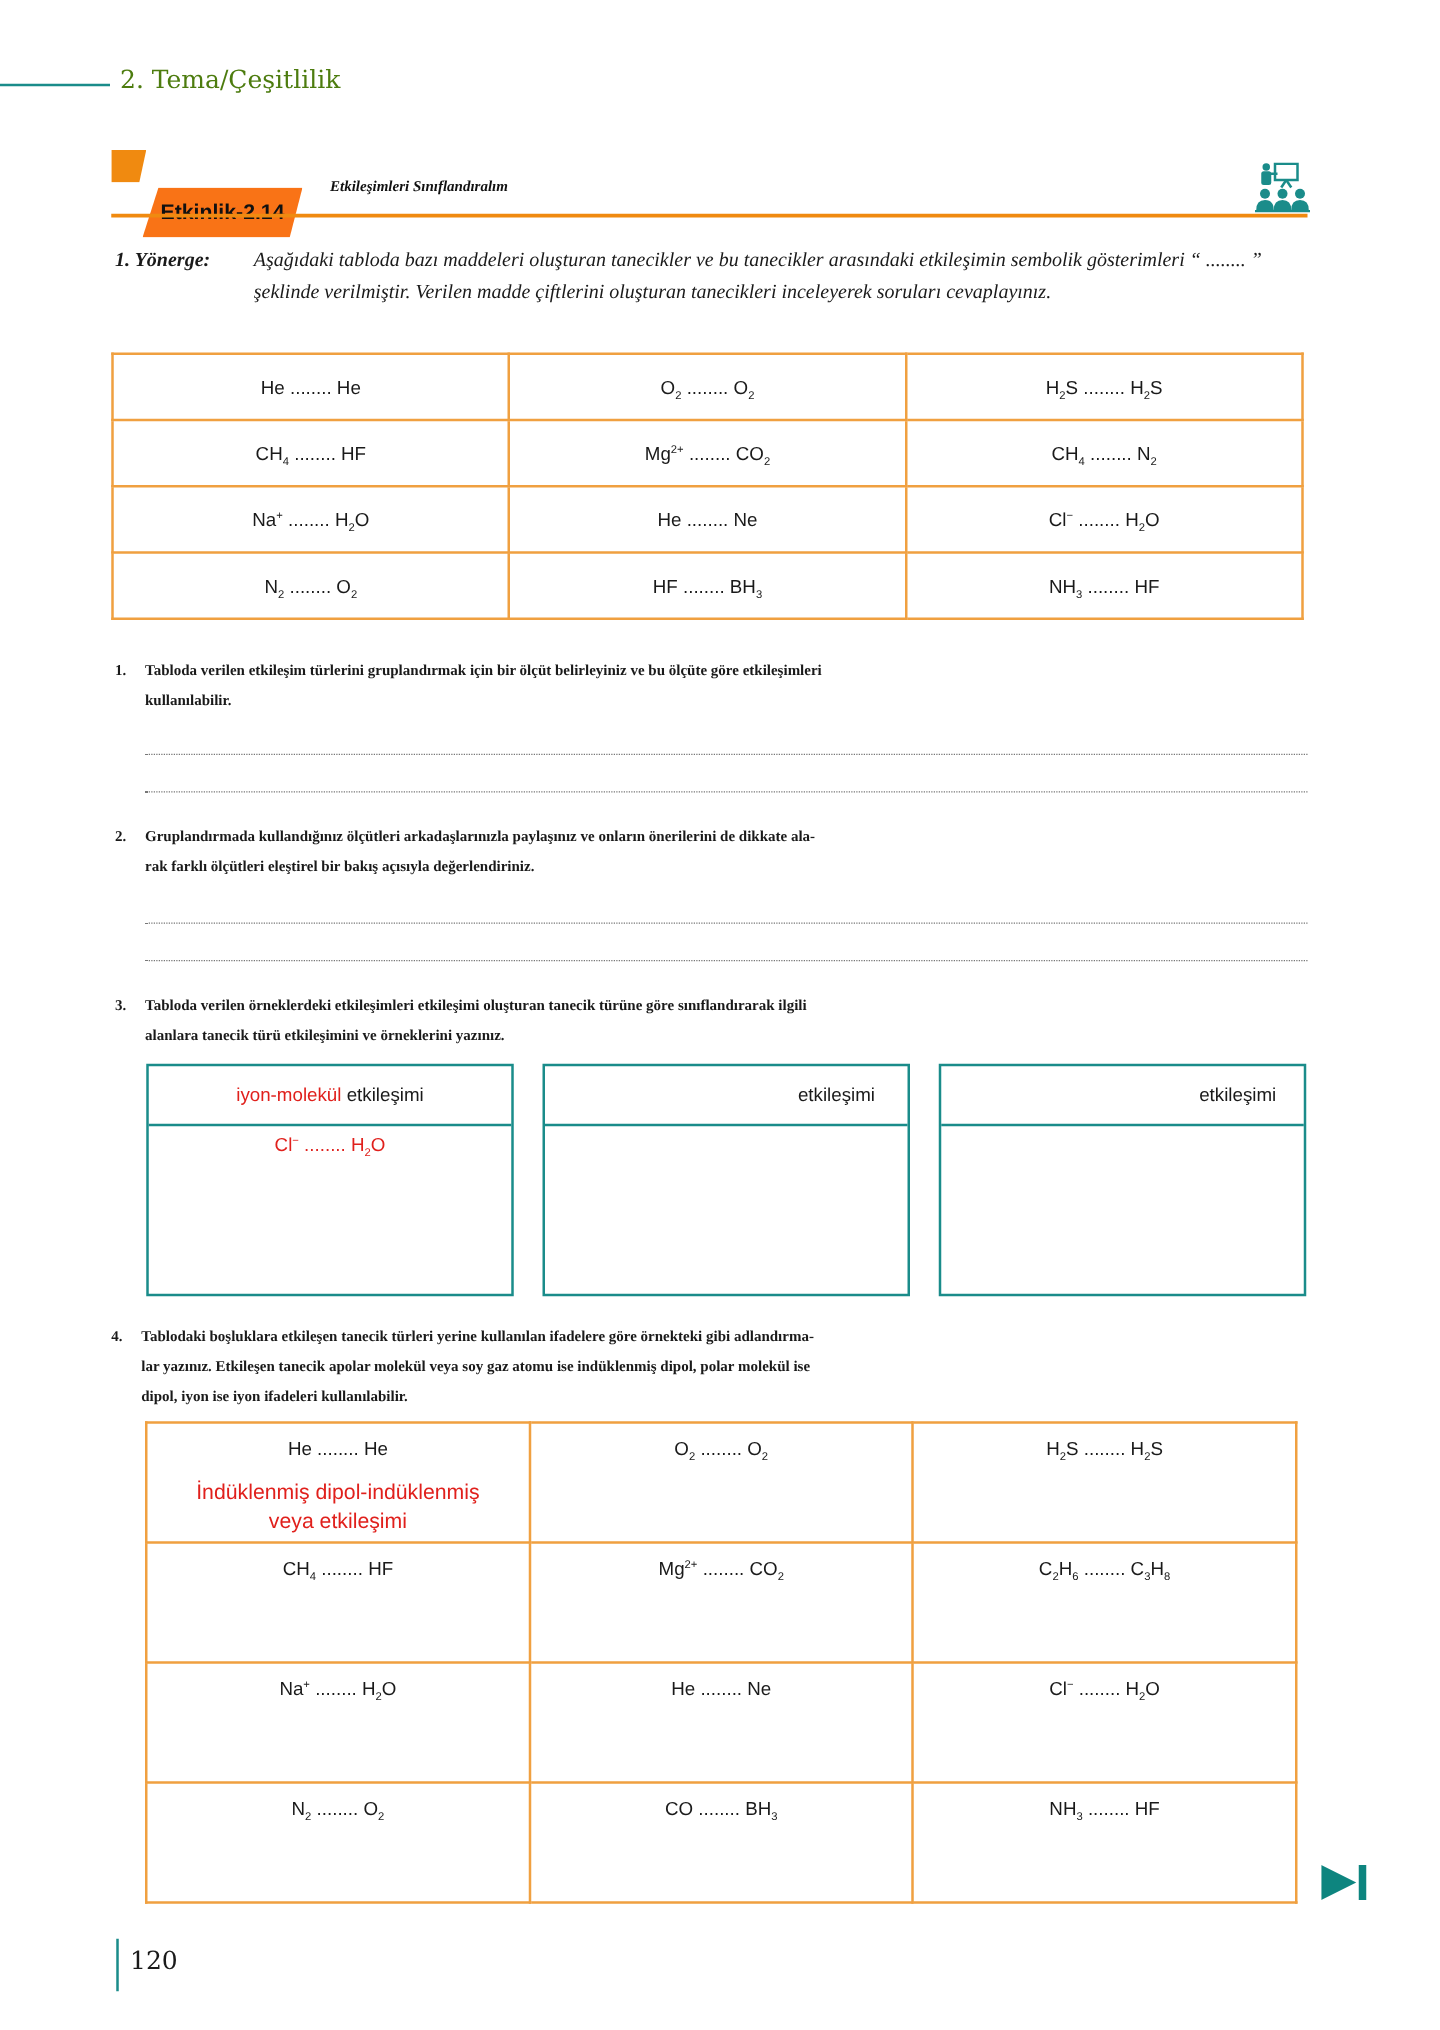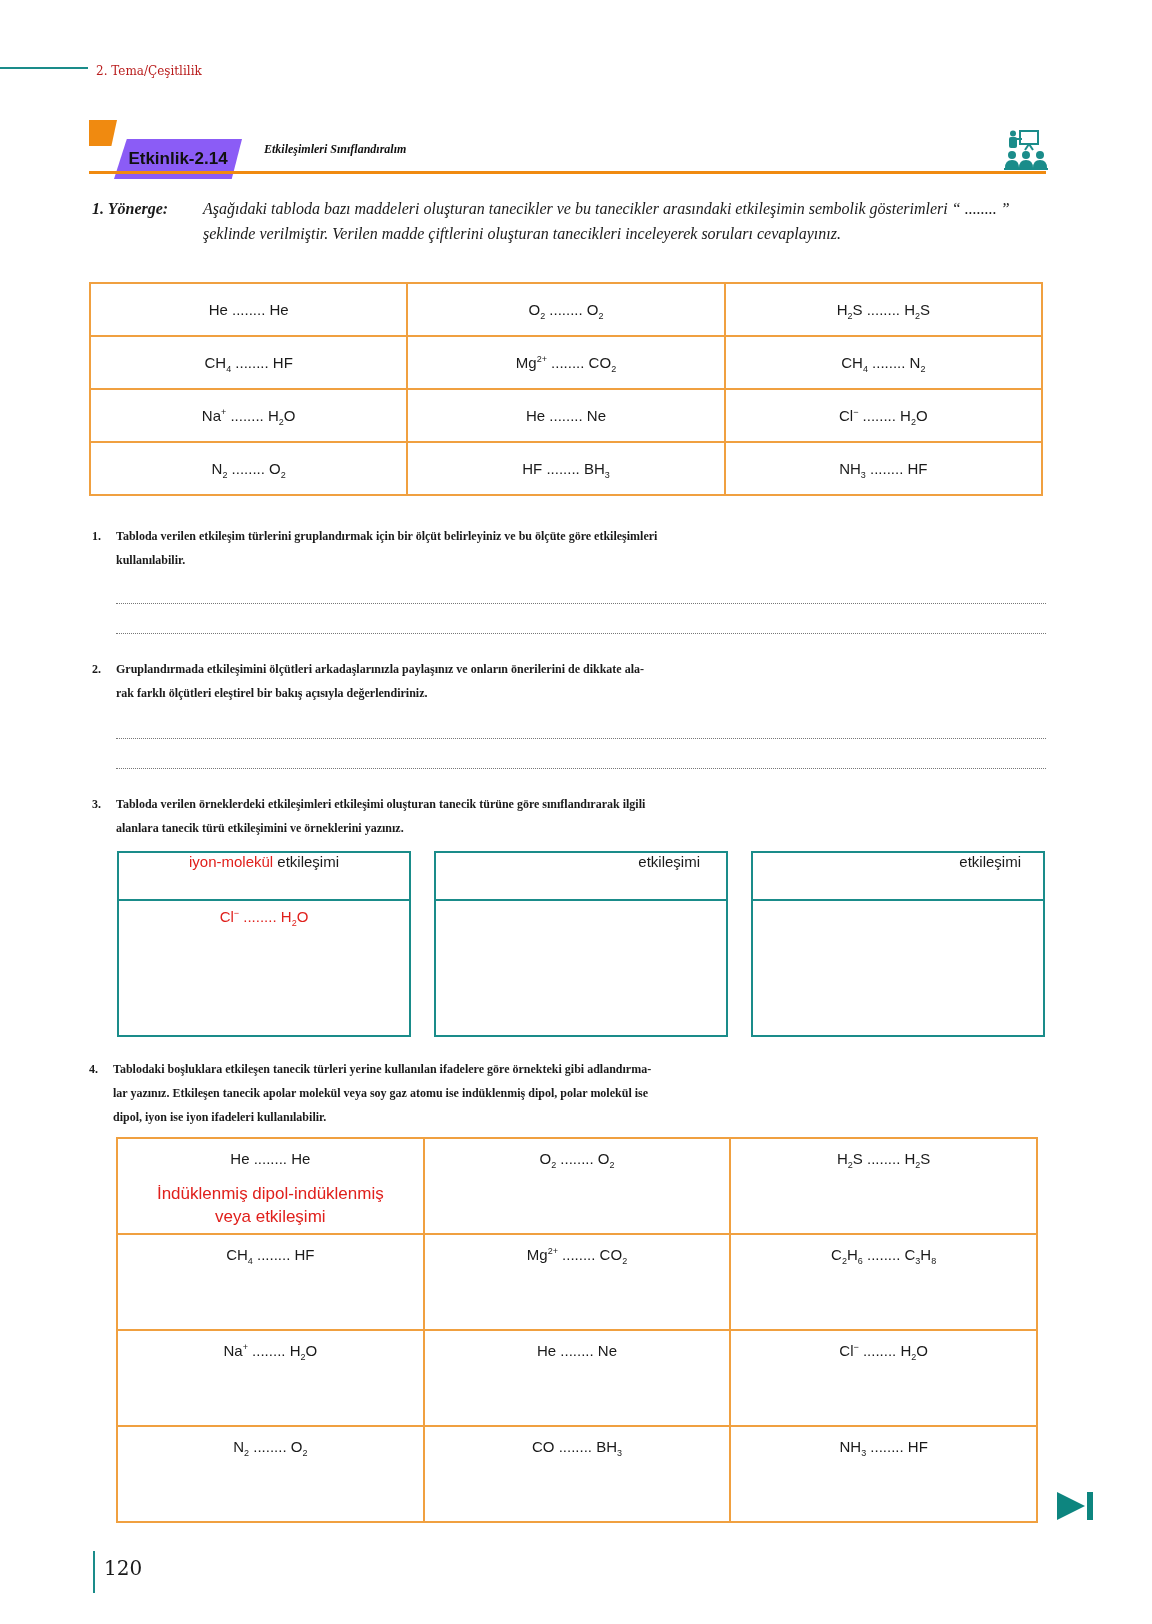--- a/index.html
+++ b/index.html
@@ -3,26 +3,26 @@
 <meta charset="utf-8">
 <style>
   * { box-sizing: border-box; margin: 0; padding: 0; }
   html, body { width: 1152px; height: 1624px; background: #ffffff; overflow: hidden; }
   body { position: relative; font-family: "DejaVu Serif", serif; color: #1a1a1a; }
 
   .abs { position: absolute; }
 
   
   .hdr-line { left: 0; top: 67px; width: 88px; height: 2px; background: #1a8c8a; }
-  .hdr-theme { left: 96px; top: 64px; font-family: "DejaVu Serif", serif; font-size: 12px; color: #b91c1c; }
+  .hdr-theme { left: 96px; top: 51px; font-family: "DejaVu Serif", serif; font-size: 20px; color: #4d7c0f; }
 
   
   .orange-square { left: 89px; top: 120px; width: 28px; height: 26px; background: #f08a10;
     clip-path: polygon(0 0, 100% 0, 80% 100%, 0 100%); }
-  .badge { left: 114px; top: 139px; width: 128px; height: 40px; background: #8b5cf6;
+  .badge { left: 114px; top: 150px; width: 128px; height: 40px; background: #f97316;
     clip-path: polygon(10% 0, 100% 0, 92% 100%, 0 100%);
     display: flex; align-items: center; justify-content: center;
     font-family: "Liberation Sans", sans-serif; font-weight: bold; font-size: 17px; color: #111; }
   .activity-title { left: 264px; top: 142px; font-family: "Liberation Serif", serif; font-style: italic; font-weight: bold; font-size: 12px; color: #111; }
   .banner-rule { left: 89px; top: 171px; width: 957px; height: 3px; background: #f08a10; }
   .group-icon { left: 1004px; top: 130px; width: 44px; height: 40px; }
 
   
   .instr { left: 92px; top: 196px; width: 955px; font-family: "Liberation Serif", serif; font-style: italic; font-size: 16px; line-height: 25px; }
   .instr-body { display: inline; }
@@ -39,21 +39,21 @@
   .t1 td { border: 2px solid #f0a040; height: 53px; text-align: center; vertical-align: middle; width: 33.33%; }
 
   
   .q { font-family: "Liberation Serif", serif; font-weight: bold; font-size: 12px; line-height: 24px; color: #1a1a1a; }
   .q .num { display: inline-block; width: 24px; }
   .q .cont { padding-left: 24px; }
   .answer-line { height: 0; border-top: 1px dotted #777; }
 
   
   .box { border: 2px solid #1a8c8a; }
-  .box-head { height: 48px; border-bottom: 2px solid #1a8c8a; font-family: "Liberation Sans", sans-serif; font-size: 15px; display: flex; align-items: flex-start; }
+  .box-head { height: 48px; border-bottom: 2px solid #1a8c8a; font-family: "Liberation Sans", sans-serif; font-size: 15px; display: flex; align-items: center; }
   .box-body { font-family: "Liberation Sans", sans-serif; font-size: 15px; text-align: center; padding-top: 7px; }
   .red { color: #e0201c; }
 
   
   .t4 { left: 116px; top: 1137px; width: 922px; border-collapse: collapse; }
   .t4 td { border: 2px solid #f0a040; height: 96px; text-align: center; vertical-align: top; padding-top: 10px; width: 33.33%; }
   .t4 .note { display: block; font-family: "Liberation Sans", sans-serif; font-size: 17px; color: #e0201c; margin-top: 14px; line-height: 23px; }
 
   
   .pg-bar { left: 93px; top: 1551px; width: 2px; height: 42px; background: #1a8c8a; }
@@ -121,21 +121,21 @@
 </table>
 
 <div class="abs q" style="left:92px; top:524px; width:960px;">
   <div><span class="num">1.</span><span>Tabloda verilen etkileşim türlerini gruplandırmak için bir ölçüt belirleyiniz ve bu ölçüte göre etkileşimleri</span></div>
   <div class="cont">kullanılabilir.</div>
 </div>
 <div class="abs answer-line" style="left:116px; top:603px; width:930px;"></div>
 <div class="abs answer-line" style="left:116px; top:633px; width:930px;"></div>
 
 <div class="abs q" style="left:92px; top:657px; width:960px;">
-  <div><span class="num">2.</span><span>Gruplandırmada etkileşimini ölçütleri arkadaşlarınızla paylaşınız ve onların önerilerini de dikkate ala-</span></div>
+  <div><span class="num">2.</span><span>Gruplandırmada kullandığınız ölçütleri arkadaşlarınızla paylaşınız ve onların önerilerini de dikkate ala-</span></div>
   <div class="cont">rak farklı ölçütleri eleştirel bir bakış açısıyla değerlendiriniz.</div>
 </div>
 <div class="abs answer-line" style="left:116px; top:738px; width:930px;"></div>
 <div class="abs answer-line" style="left:116px; top:768px; width:930px;"></div>
 
 <div class="abs q" style="left:92px; top:792px; width:960px;">
   <div><span class="num">3.</span><span>Tabloda verilen örneklerdeki etkileşimleri etkileşimi oluşturan tanecik türüne göre sınıflandırarak ilgili</span></div>
   <div class="cont">alanlara tanecik türü etkileşimini ve örneklerini yazınız.</div>
 </div>
 

